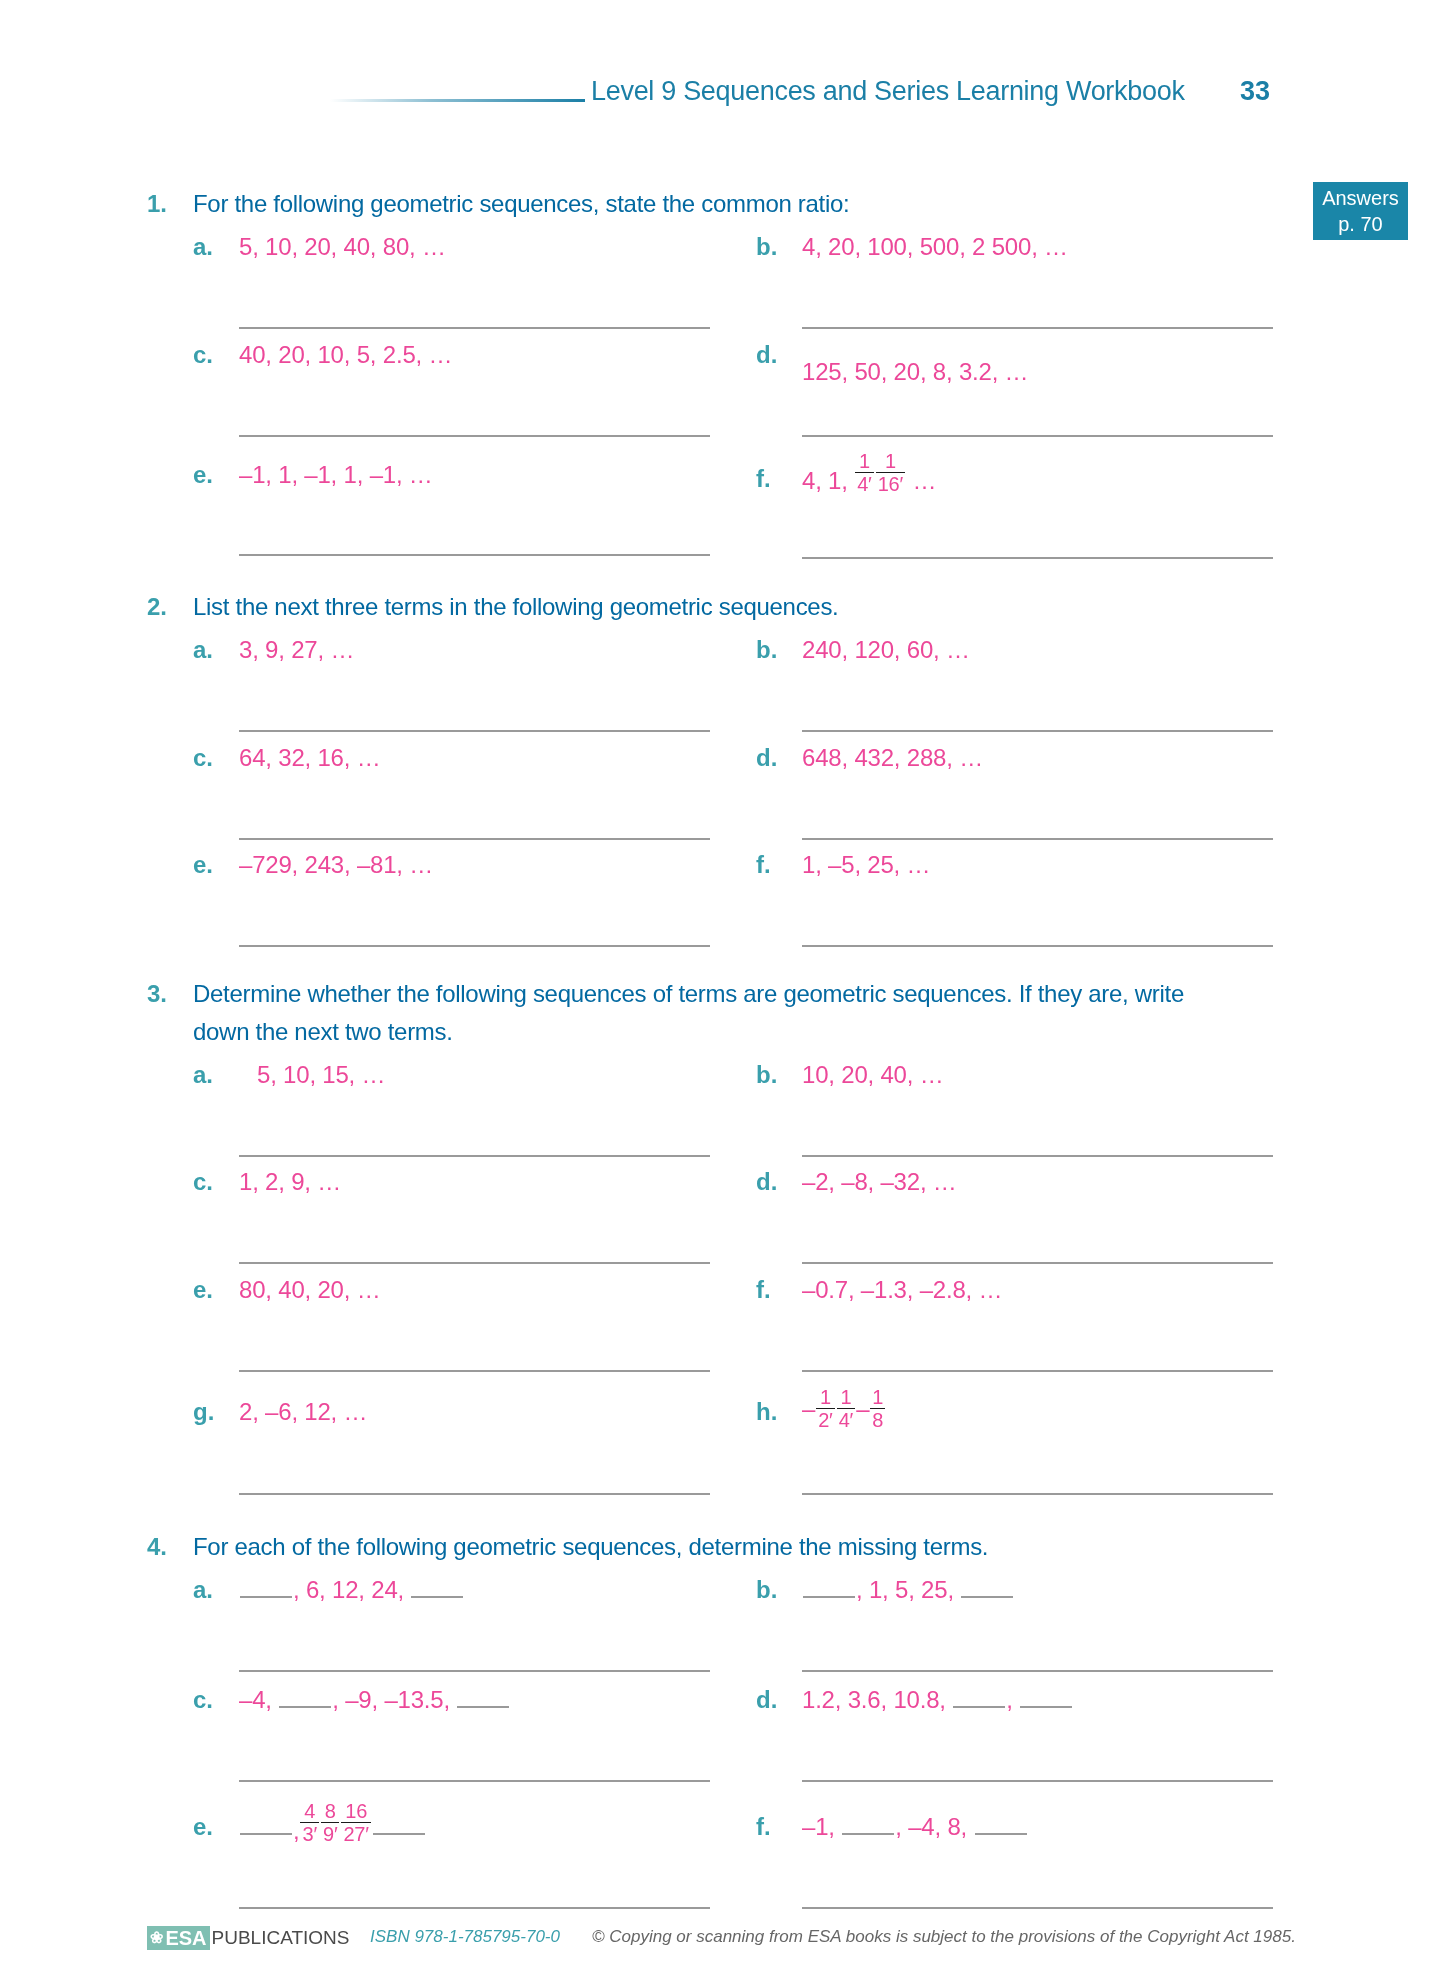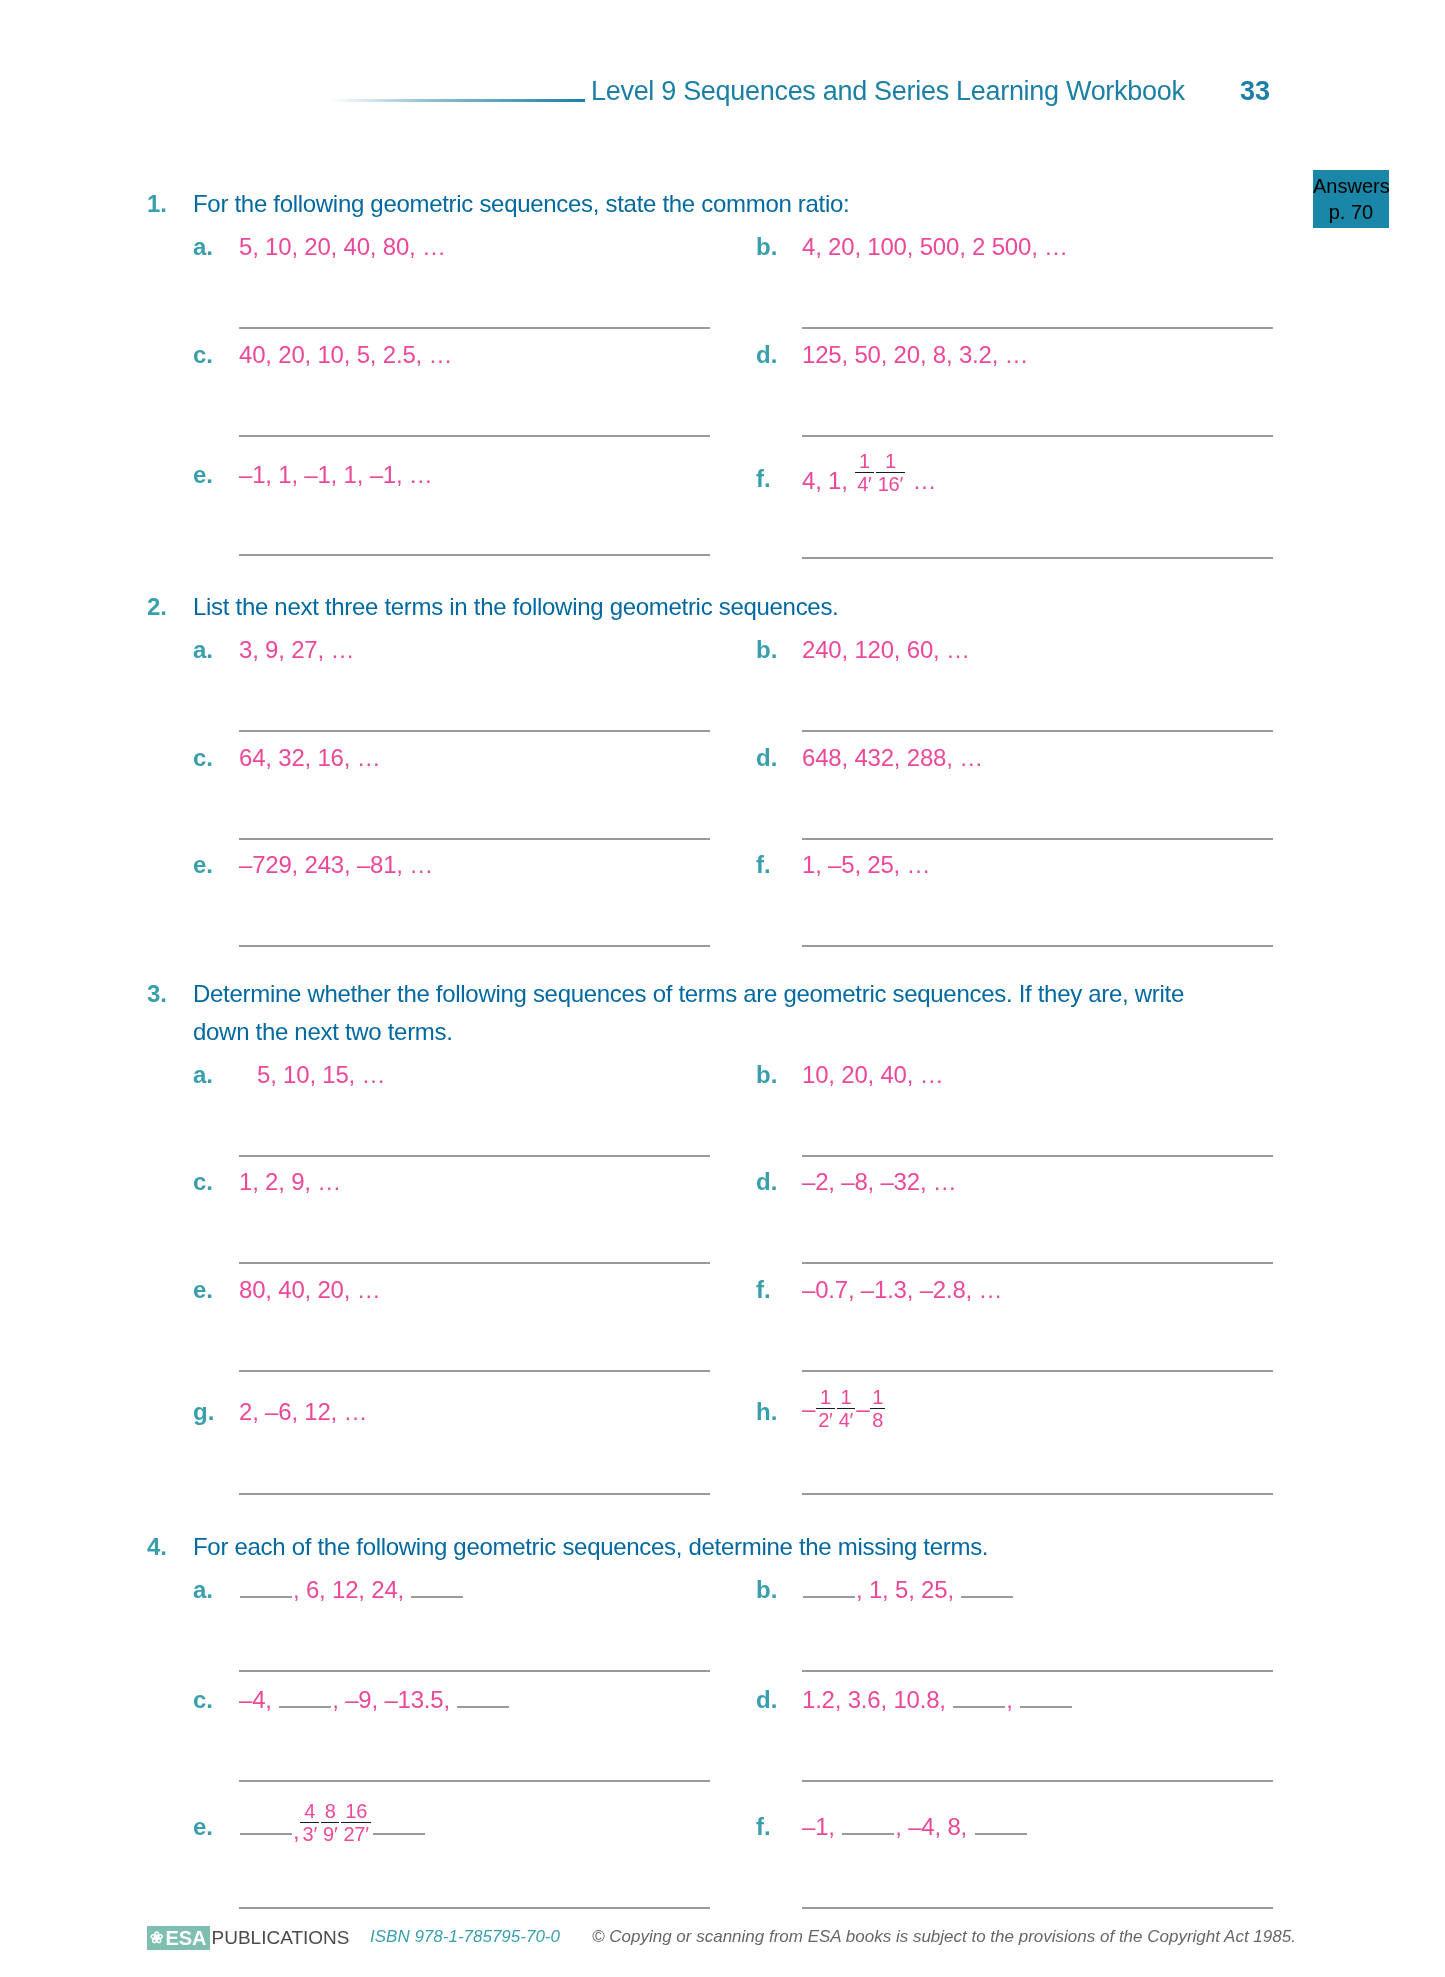--- a/index.html
+++ b/index.html
@@ -3,21 +3,21 @@
 <meta charset="utf-8">
 <style>
   html, body { margin: 0; padding: 0; background: #ffffff; }
   body { width: 1445px; height: 1977px; position: relative; overflow: hidden;
          font-family: "Liberation Sans", sans-serif; color: #1a1a1a; }
   .abs { position: absolute; }
   .hdr-line { left: 330px; top: 99px; width: 255px; height: 3px;
               background: linear-gradient(to right, rgba(27,127,166,0) 0%, rgba(27,127,166,0.5) 40%, #1b7fa6 100%); }
   .hdr-title { left: 591px; top: 76px; font-size: 27px; color: #1b7fa6; white-space: nowrap; letter-spacing: -0.3px; }
   .hdr-page { left: 1240px; top: 76px; font-size: 27px; color: #1b7fa6; font-weight: bold; }
-  .badge { left: 1313px; top: 170px; width: 76px; height: 58px; background: #1a86a8; color: #000000;
+  .badge { left: 1313px; top: 182px; width: 95px; height: 58px; background: #1a86a8; color: #ffffff;
            text-align: center; font-size: 20px; line-height: 26px; padding-top: 3px; box-sizing: border-box; }
   .qnum { font-size: 24px; font-weight: bold; color: #3a9fac; }
   .qtext { font-size: 24px; color: #0369a1; white-space: nowrap; letter-spacing: -0.3px; }
   .lbl { font-size: 24px; font-weight: bold; color: #3a9fac; }
   .val { font-size: 24px; color: #ec4899; white-space: nowrap; letter-spacing: -0.2px; }
   .ans { height: 2px; background: #9a9a9a; width: 471px; }
   .blank { display: inline-block; width: 52px; border-bottom: 2px solid #9a9a9a; height: 0; vertical-align: baseline; margin: 0 1px; }
   .frac { display: inline-block; vertical-align: middle; text-align: center; font-size: 20px; line-height: 22px; margin: 0 1px; }
   .frac .n { display: block; border-bottom: 1.5px solid #1a1a1a; padding: 0 2px; }
   .frac .d { display: block; padding: 0 2px; }
@@ -45,21 +45,21 @@
 <div class="abs lbl" style="left:193px;top:233px">a.</div>
 <div class="abs val" style="left:239px;top:233px">5, 10, 20, 40, 80, …</div>
 <div class="abs lbl" style="left:756px;top:233px">b.</div>
 <div class="abs val" style="left:802px;top:233px">4, 20, 100, 500, 2 500, …</div>
 <div class="abs ans" style="left:239px;top:327px"></div>
 <div class="abs ans" style="left:802px;top:327px"></div>
 
 <div class="abs lbl" style="left:193px;top:341px">c.</div>
 <div class="abs val" style="left:239px;top:341px">40, 20, 10, 5, 2.5, …</div>
 <div class="abs lbl" style="left:756px;top:341px">d.</div>
-<div class="abs val" style="left:802px;top:341px">125, 50, 20, 8, 3.2, …</div>
+<div class="abs val" style="left:802px;top:358px">125, 50, 20, 8, 3.2, …</div>
 <div class="abs ans" style="left:239px;top:435px"></div>
 <div class="abs ans" style="left:802px;top:435px"></div>
 
 <div class="abs lbl" style="left:193px;top:461px">e.</div>
 <div class="abs val" style="left:239px;top:461px">–1, 1, –1, 1, –1, …</div>
 <div class="abs lbl" style="left:756px;top:465px">f.</div>
 <div class="abs val" style="left:802px;top:450px;display:flex;align-items:flex-end">
   <span style="white-space:pre">4, 1, </span>
   <span class="frac">
       <span class="n">1</span>

